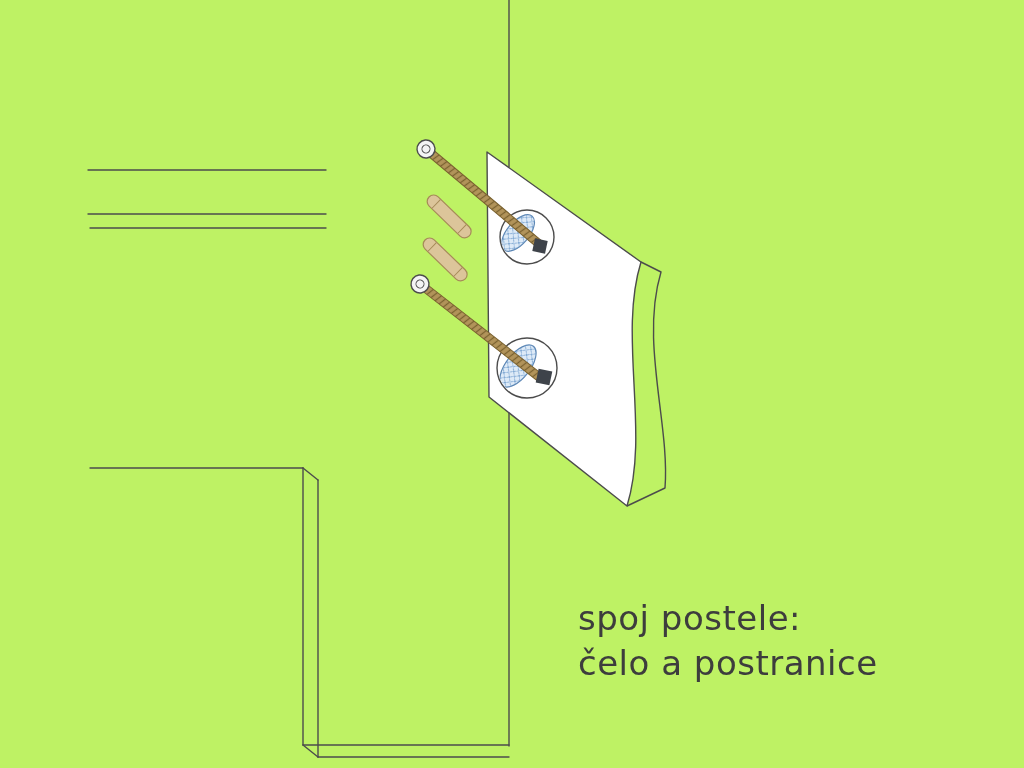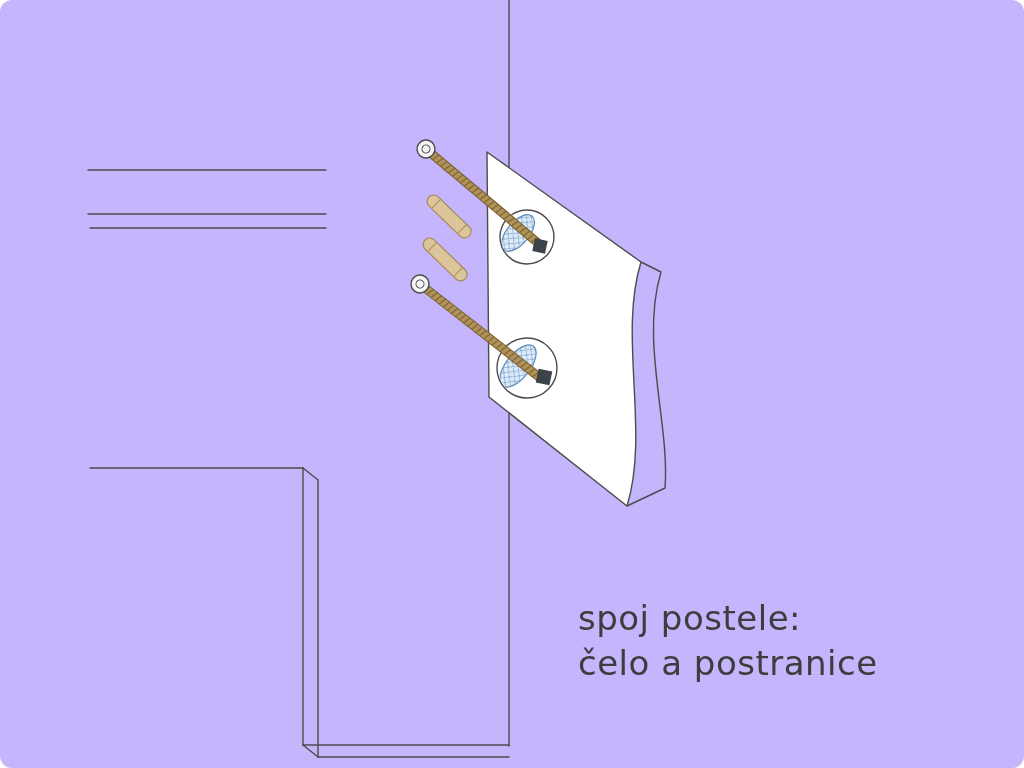--- a/index.html
+++ b/index.html
@@ -4,23 +4,22 @@
 <style>
   html, body {
     margin: 0;
     padding: 0;
     background: #ffffff;
   }
   .canvas {
     position: relative;
     width: 1024px;
     height: 768px;
-    background: #c4b5fd;
+    background: #bef264;
     overflow: hidden;
-    border-radius: 12px;
   }
   svg {
     display: block;
   }
   svg text {
     font-family: "DejaVu Sans", "Liberation Sans", sans-serif;
     letter-spacing: 0.5px;
   }
 </style>
 </head>

